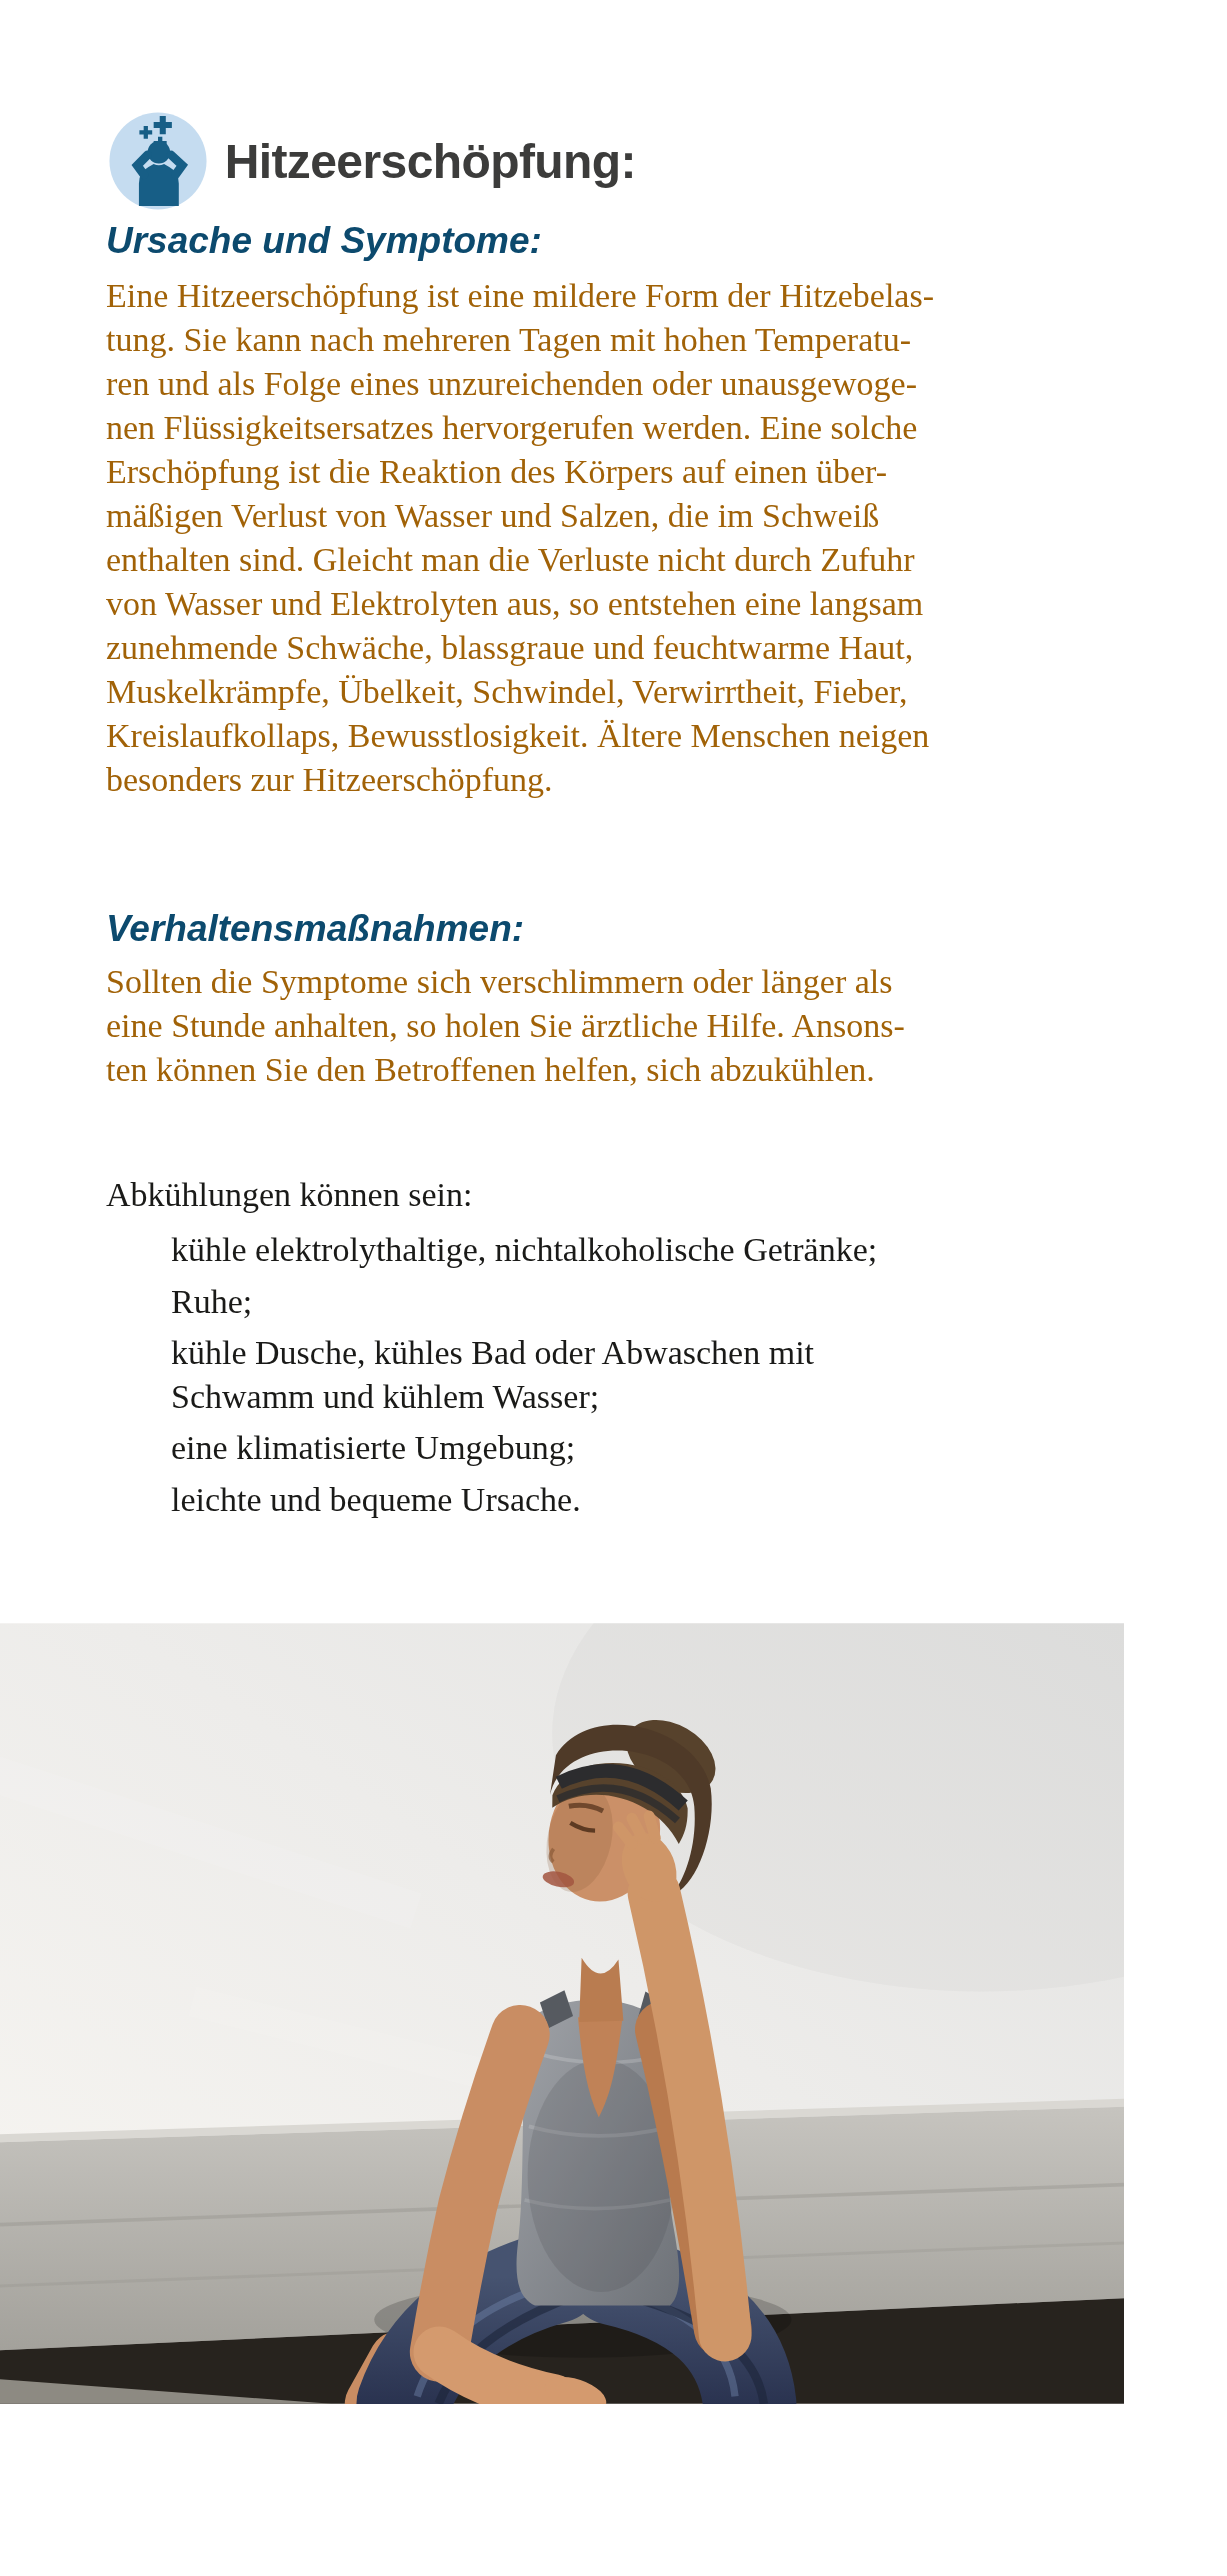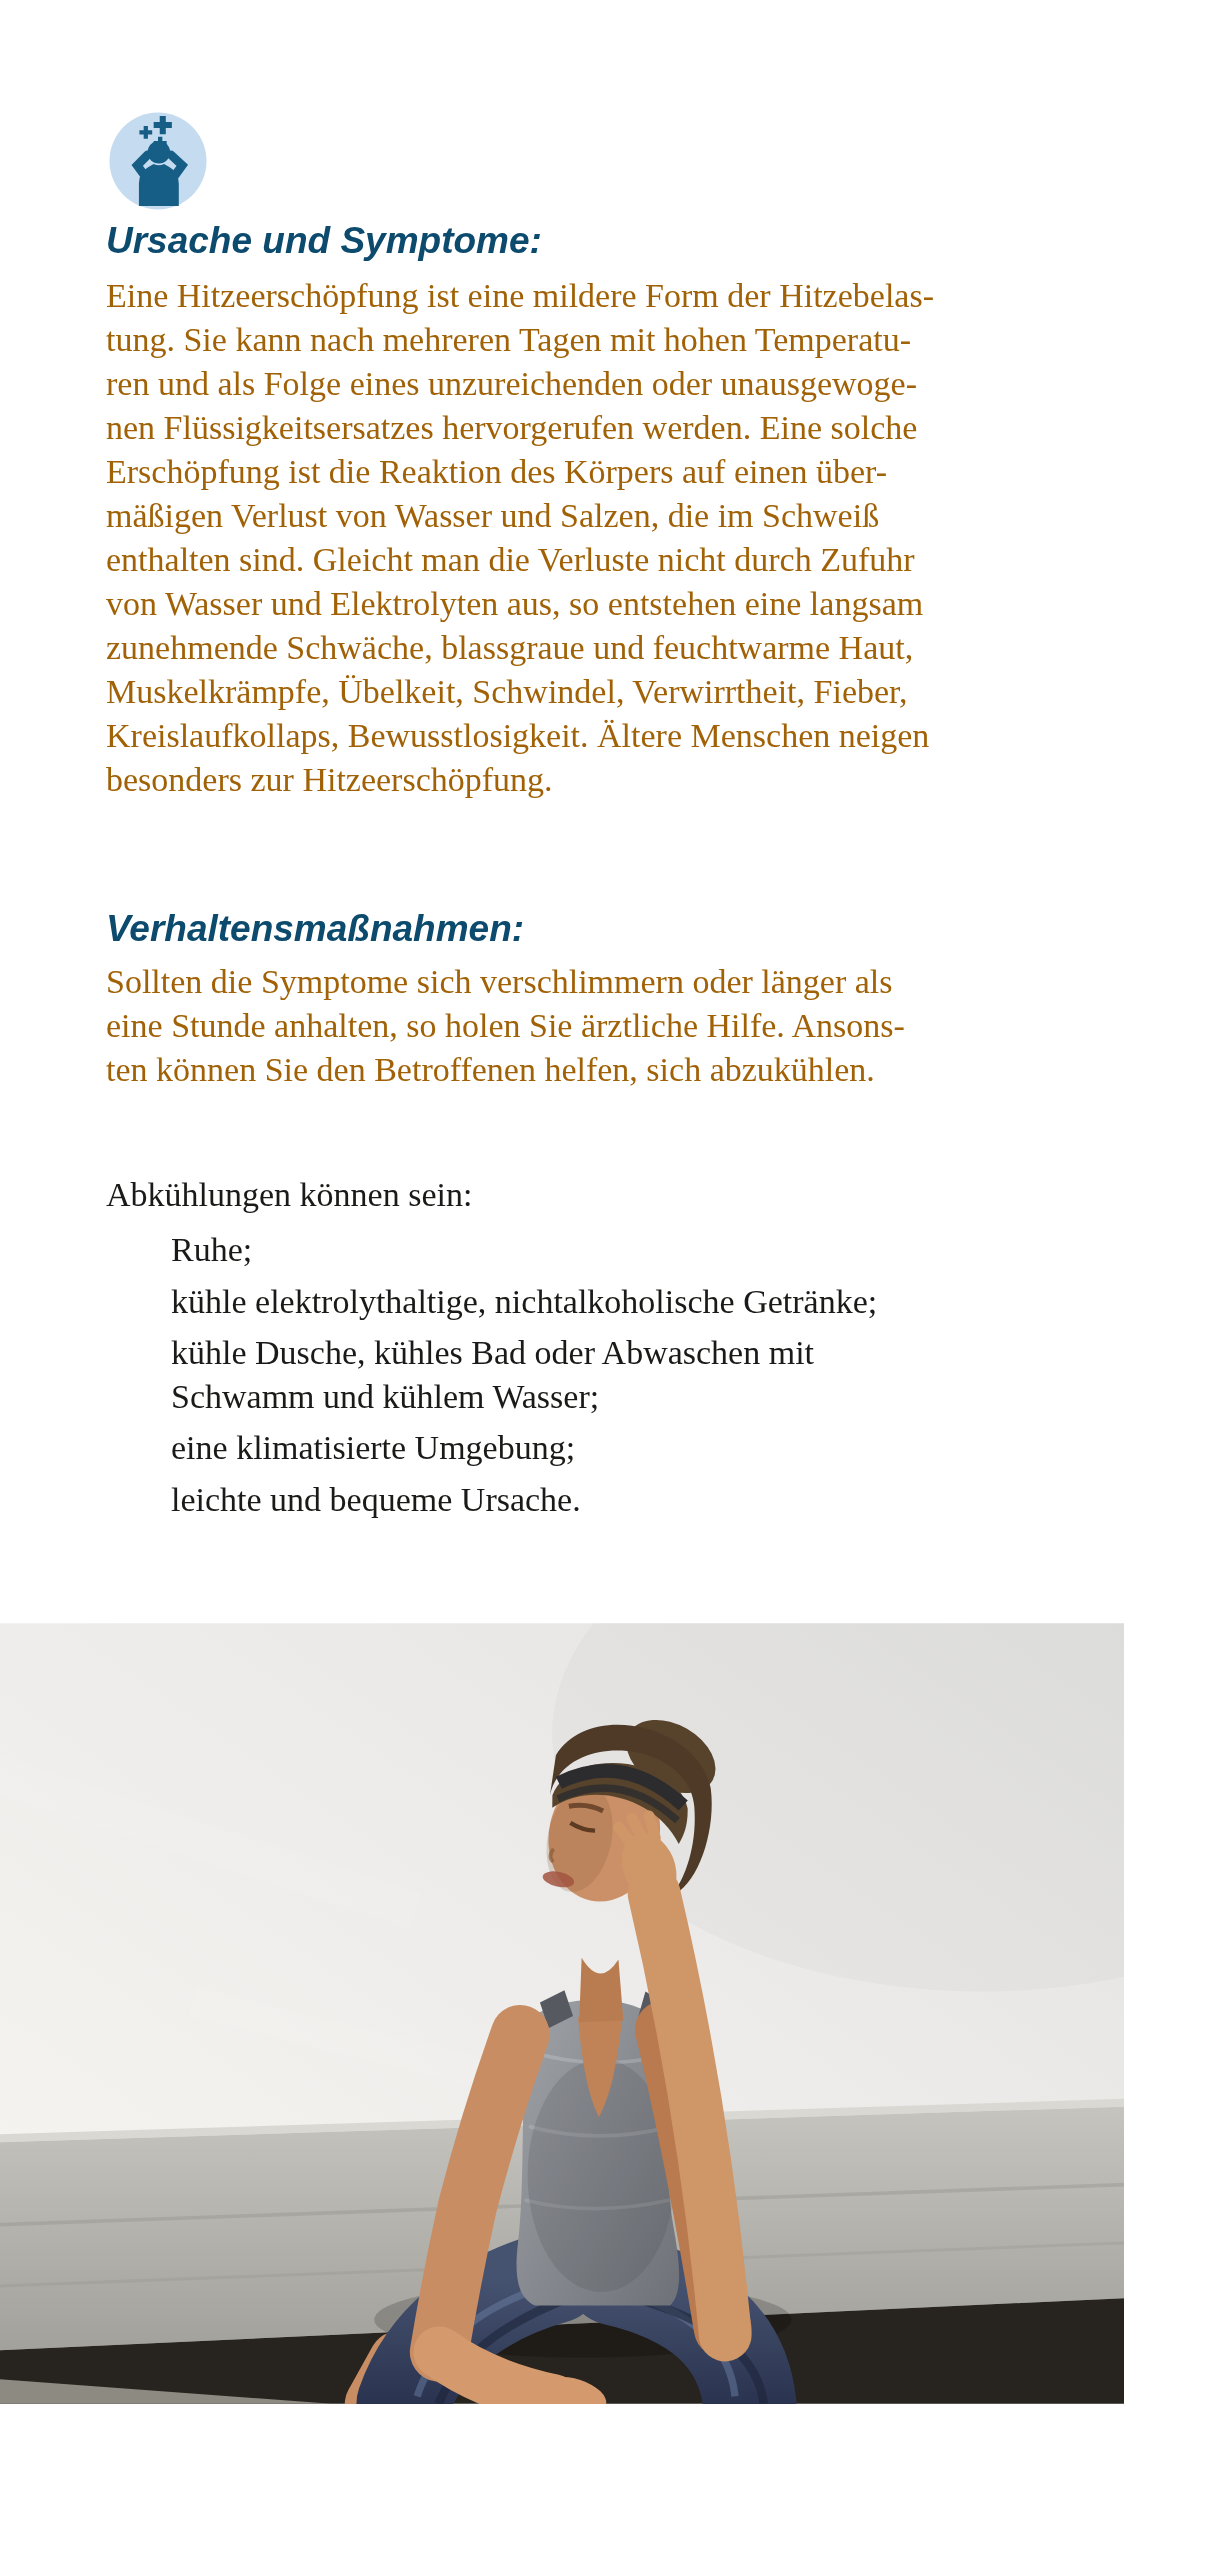--- a/index.html
+++ b/index.html
@@ -92,20 +92,21 @@
 
           <path d="M38 112 V86 q0-13 11-19 l6-3.5 q6 3 12 0 l6 3.5 q11 6 11 19 v26 z"></path>
         </g>
 
         <g stroke="#175e86" stroke-width="10" stroke-linecap="round" fill="none">
           <path d="M48 53 L36 65 L44 76"></path>
           <path d="M75 53 L88 65 L80 76"></path>
         </g>
       </svg>
     </span>
+    <h1 class="page-title">Hitzeerschöpfung:</h1>
   </div>
 
   <div class="subhead subhead-1">Ursache und Symptome:</div>
   <div class="body-text para-1">Eine Hitzeerschöpfung ist eine mildere Form der Hitzebelas-
 tung. Sie kann nach mehreren Tagen mit hohen Temperatu-
 ren und als Folge eines unzureichenden oder unausgewoge-
 nen Flüssigkeitsersatzes hervorgerufen werden. Eine solche
 Erschöpfung ist die Reaktion des Körpers auf einen über-
 mäßigen Verlust von Wasser und Salzen, die im Schweiß
 enthalten sind. Gleicht man die Verluste nicht durch Zufuhr
@@ -117,25 +118,25 @@
 
   <div class="subhead subhead-2">Verhaltensmaßnahmen:</div>
   <div class="body-text para-2">Sollten die Symptome sich verschlimmern oder länger als
 eine Stunde anhalten, so holen Sie ärztliche Hilfe. Ansons-
 ten können Sie den Betroffenen helfen, sich abzukühlen.</div>
 
   <div class="list-intro">Abkühlungen können sein:</div>
   <ul class="cooling-list">
     <li>
       <span class="bullet"><span class="tri"></span></span>
+      <span class="li-text">kühle elektrolythaltige, nichtalkoholische Getränke;</span>
+    </li>
+    <li>
+      <span class="bullet"><span class="tri"></span></span>
       <span class="li-text">Ruhe;</span>
-    </li>
-    <li>
-      <span class="bullet"><span class="tri"></span></span>
-      <span class="li-text">kühle elektrolythaltige, nichtalkoholische Getränke;</span>
     </li>
     <li>
       <span class="bullet"><span class="tri"></span></span>
       <span class="li-text">kühle Dusche, kühles Bad oder Abwaschen mit
 Schwamm und kühlem Wasser;</span>
     </li>
     <li>
       <span class="bullet"><span class="tri"></span></span>
       <span class="li-text">eine klimatisierte Umgebung;</span>
     </li>

